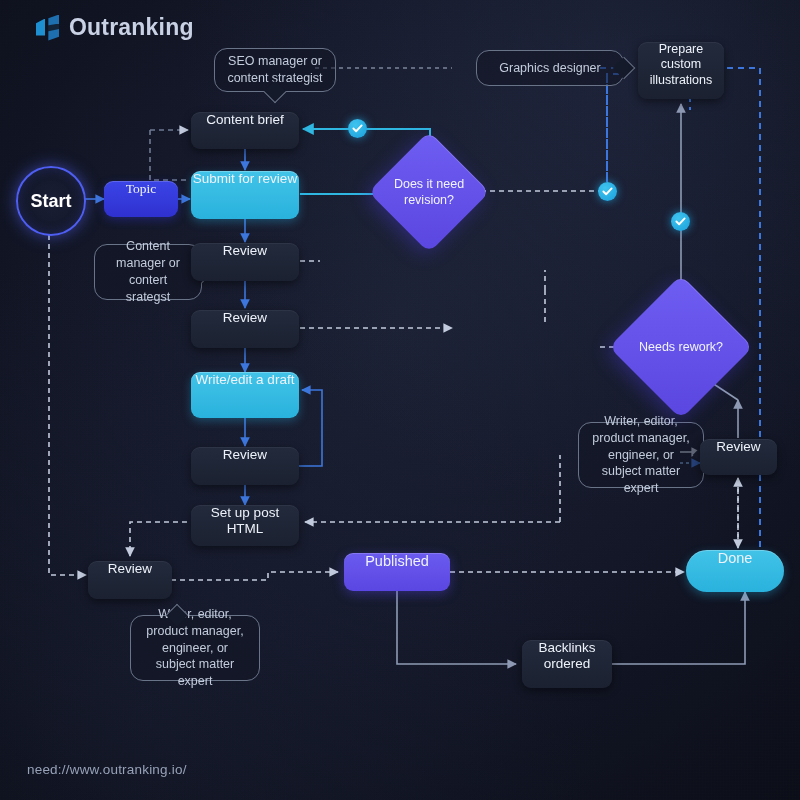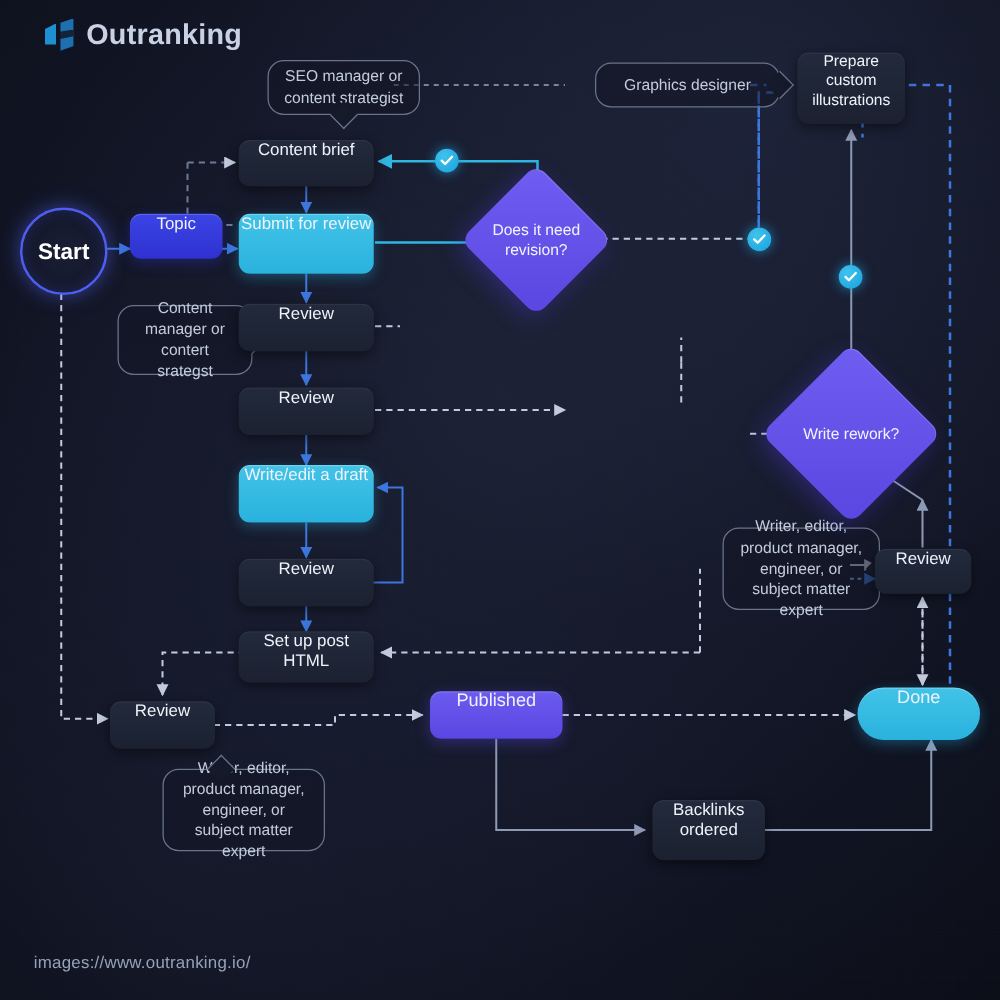--- a/index.html
+++ b/index.html
@@ -176,21 +176,21 @@
   </svg>
 
   <div id="logo">
     <span class="mark">
       <i class="a"></i>
         <i class="b"></i>
         <i class="c"></i>
     </span>
     <span class="word">Outranking</span>
   </div>
-  <div id="url">images://www.outranking.io/</div>
+  <div id="url">need://www.outranking.io/</div>
 
   <div class="bubble down" style="left:190px;top:48px;width:122px;height:44px;">
     <span>SEO manager or content strategist</span>
     <span class="tail"></span>
   </div>
 
   <div class="bubble right" style="left:452px;top:50px;width:148px;height:36px;">
     <span>Graphics designer</span>
     <span class="tail"></span>
   </div>
@@ -207,21 +207,21 @@
 
   <div class="bubble right" style="left:554px;top:422px;width:126px;height:66px;">
     <span>Writer, editor, product manager, engineer, or subject matter expert</span>
     <span class="tail"></span>
   </div>
 
   <div id="start">
     <span>Start</span>
   </div>
 
-  <div class="node blue" style="left:104px;top:171px;width:74px;height:36px;">
+  <div class="node blue" style="left:104px;top:181px;width:74px;height:36px;font-family:Liberation Serif, serif;">
     <span>Topic</span>
   </div>
 
   <div class="node dark" style="left:191px;top:112px;width:108px;height:37px;">
     <span>Content brief</span>
   </div>
 
   <div class="node cyan" style="left:191px;top:171px;width:108px;height:48px;">
     <span>Submit for review</span>
   </div>
@@ -271,21 +271,21 @@
   </div>
 
   <div class="diamond" style="left:386px;top:149px;width:86px;height:86px;">
     <span class="dshape"></span>
     <span class="dtext">Does it need revision?</span>
   </div>
 
 
   <div class="diamond" style="left:630px;top:296px;width:102px;height:102px;">
     <span class="dshape"></span>
-    <span class="dtext">Write rework?</span>
+    <span class="dtext">Needs rework?</span>
   </div>
 
   <div class="check" style="left:348px;top:119px;">
     <svg viewBox="0 0 12 12">
         <path d="M1.5,6 L4.5,9 L10.5,2.6" stroke="#fff" stroke-width="2" fill="none" stroke-linecap="round" stroke-linejoin="round"></path>
       </svg>
   </div>
   <div class="check" style="left:598px;top:182px;">
     <svg viewBox="0 0 12 12">
         <path d="M1.5,6 L4.5,9 L10.5,2.6" stroke="#fff" stroke-width="2" fill="none" stroke-linecap="round" stroke-linejoin="round"></path>

